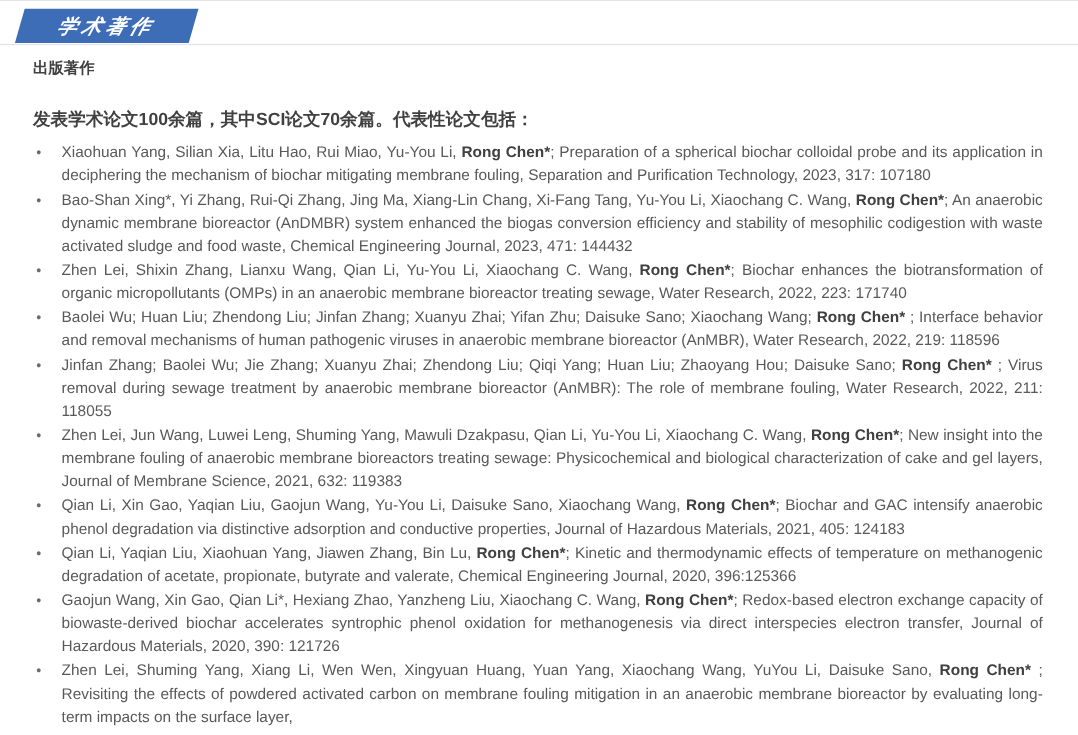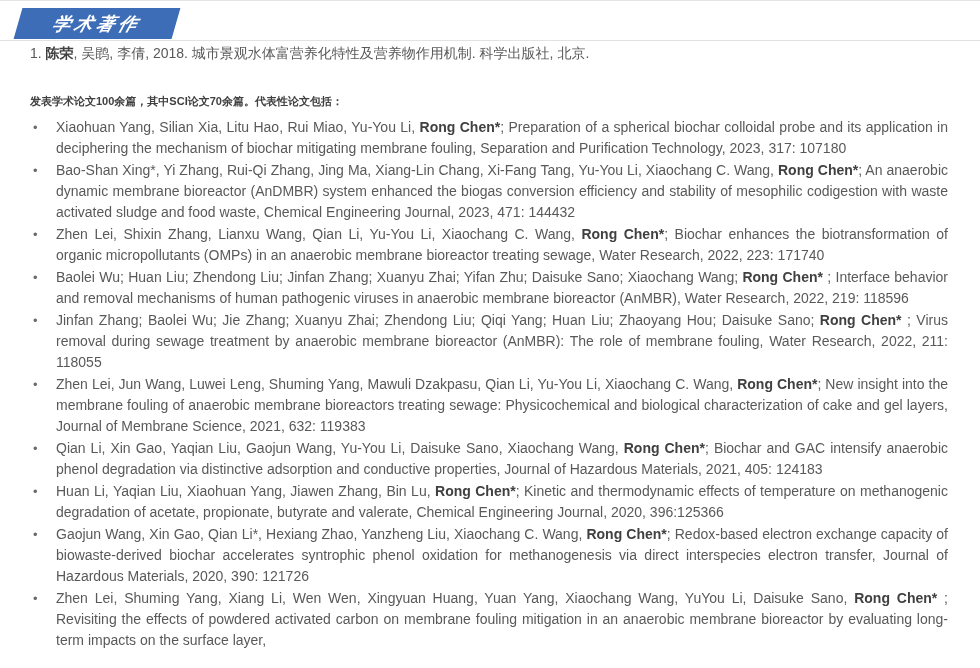--- a/index.html
+++ b/index.html
@@ -21,39 +21,39 @@
     display: flex; align-items: center; justify-content: center;
   }
   .banner-text {
     font-style: italic; font-weight: bold;
     color: #ffffff; font-size: 18px; letter-spacing: 4px;
     white-space: nowrap;
   }
   .content { padding: 0 32px 0 30px; }
   .books-heading { font-size: 14px; font-weight: bold; color: #404040; margin: 12px 0 5px 0; }
   .book-item { line-height: 25px; font-size: 14px; color: #595959; }
-  .papers-heading { font-size: 11px; font-weight: bold; color: #404040; margin: 28px 0 8px 0; }
+  .papers-heading { font-size: 16px; font-weight: bold; color: #404040; margin: 28px 0 8px 0; }
   .pub-item { display: flex; margin-bottom: 1px; }
   .bullet { flex: 0 0 26px; width: 26px; padding-left: 3px; font-size: 13px; line-height: 21px; color: #6b6b6b; }
   .seg-text { flex: 1; font-size: 14px; line-height: 21px; text-align: justify; color: #595959; }
   .b { font-weight: bold; color: #404040; }
   .i { }
 </style>
 </head>
 <body>
 
 <div class="page">
   <div class="header">
     <div class="banner">
       <span class="banner-text">学术著作</span>
     </div>
   </div>
   <div class="content">
+    <div class="books-heading">出版著作</div>
     <div class="books-list">
-        <div class="book-item"><span>1. </span><span class="b">陈荣</span><span>, 吴鹍, 李倩, 2018. 城市景观水体富营养化特性及营养物作用机制. 科学出版社, 北京.</span></div>
       </div>
     <div class="papers-heading">发表学术论文100余篇，其中SCI论文70余篇。代表性论文包括：</div>
     <div class="papers-list">
         <div class="pub-item">
           <span class="bullet">•</span>
           <div class="seg-text"><span>Xiaohuan Yang, Silian Xia, Litu Hao, Rui Miao, Yu-You Li, </span><span class="b">Rong Chen*</span><span>; Preparation of a spherical biochar colloidal probe and its application in deciphering the mechanism of biochar mitigating membrane fouling, </span><span class="i">Separation and Purification Technology</span><span>, 2023, 317: 107180</span></div>
         </div>
         <div class="pub-item">
           <span class="bullet">•</span>
           <div class="seg-text"><span>Bao-Shan Xing*, Yi Zhang, Rui-Qi Zhang, Jing Ma, Xiang-Lin Chang, Xi-Fang Tang, Yu-You Li, Xiaochang C. Wang, </span><span class="b">Rong Chen*</span><span>; An anaerobic dynamic membrane bioreactor (AnDMBR) system enhanced the biogas conversion efficiency and stability of mesophilic codigestion with waste activated sludge and food waste, </span><span class="i">Chemical Engineering Journal</span><span>, 2023, 471: 144432</span></div>
@@ -73,21 +73,21 @@
         <div class="pub-item">
           <span class="bullet">•</span>
           <div class="seg-text"><span>Zhen Lei, Jun Wang, Luwei Leng, Shuming Yang, Mawuli Dzakpasu, Qian Li, Yu-You Li, Xiaochang C. Wang, </span><span class="b">Rong Chen*</span><span>; New insight into the membrane fouling of anaerobic membrane bioreactors treating sewage: Physicochemical and biological characterization of cake and gel layers, </span><span class="i">Journal of Membrane Science</span><span>, 2021, 632: 119383</span></div>
         </div>
         <div class="pub-item">
           <span class="bullet">•</span>
           <div class="seg-text"><span>Qian Li, Xin Gao, Yaqian Liu, Gaojun Wang, Yu-You Li, Daisuke Sano, Xiaochang Wang, </span><span class="b">Rong Chen*</span><span>; Biochar and GAC intensify anaerobic phenol degradation via distinctive adsorption and conductive properties, </span><span class="i">Journal of Hazardous Materials</span><span>, 2021, 405: 124183</span></div>
         </div>
         <div class="pub-item">
           <span class="bullet">•</span>
-          <div class="seg-text"><span>Huan Li, Yaqian Liu, Xiaohuan Yang, Jiawen Zhang, Bin Lu, </span><span class="b">Rong Chen*</span><span>; Kinetic and thermodynamic effects of temperature on methanogenic degradation of acetate, propionate, butyrate and valerate, </span><span class="i">Chemical Engineering Journal</span><span>, 2020, 396:125366</span></div>
+          <div class="seg-text"><span>Qian Li, Yaqian Liu, Xiaohuan Yang, Jiawen Zhang, Bin Lu, </span><span class="b">Rong Chen*</span><span>; Kinetic and thermodynamic effects of temperature on methanogenic degradation of acetate, propionate, butyrate and valerate, </span><span class="i">Chemical Engineering Journal</span><span>, 2020, 396:125366</span></div>
         </div>
         <div class="pub-item">
           <span class="bullet">•</span>
           <div class="seg-text"><span>Gaojun Wang, Xin Gao, Qian Li*, Hexiang Zhao, Yanzheng Liu, Xiaochang C. Wang, </span><span class="b">Rong Chen*</span><span>; Redox-based electron exchange capacity of biowaste-derived biochar accelerates syntrophic phenol oxidation for methanogenesis via direct interspecies electron transfer, </span><span class="i">Journal of Hazardous Materials</span><span>, 2020, 390: 121726</span></div>
         </div>
         <div class="pub-item">
           <span class="bullet">•</span>
           <div class="seg-text"><span>Zhen Lei, Shuming Yang, Xiang Li, Wen Wen, Xingyuan Huang, Yuan Yang, Xiaochang Wang, YuYou Li, Daisuke Sano, </span><span class="b">Rong Chen*</span><span> ; Revisiting the effects of powdered activated carbon on membrane fouling mitigation in an anaerobic membrane bioreactor by evaluating long-term impacts on the surface layer, </span></div>
         </div>
       </div>

